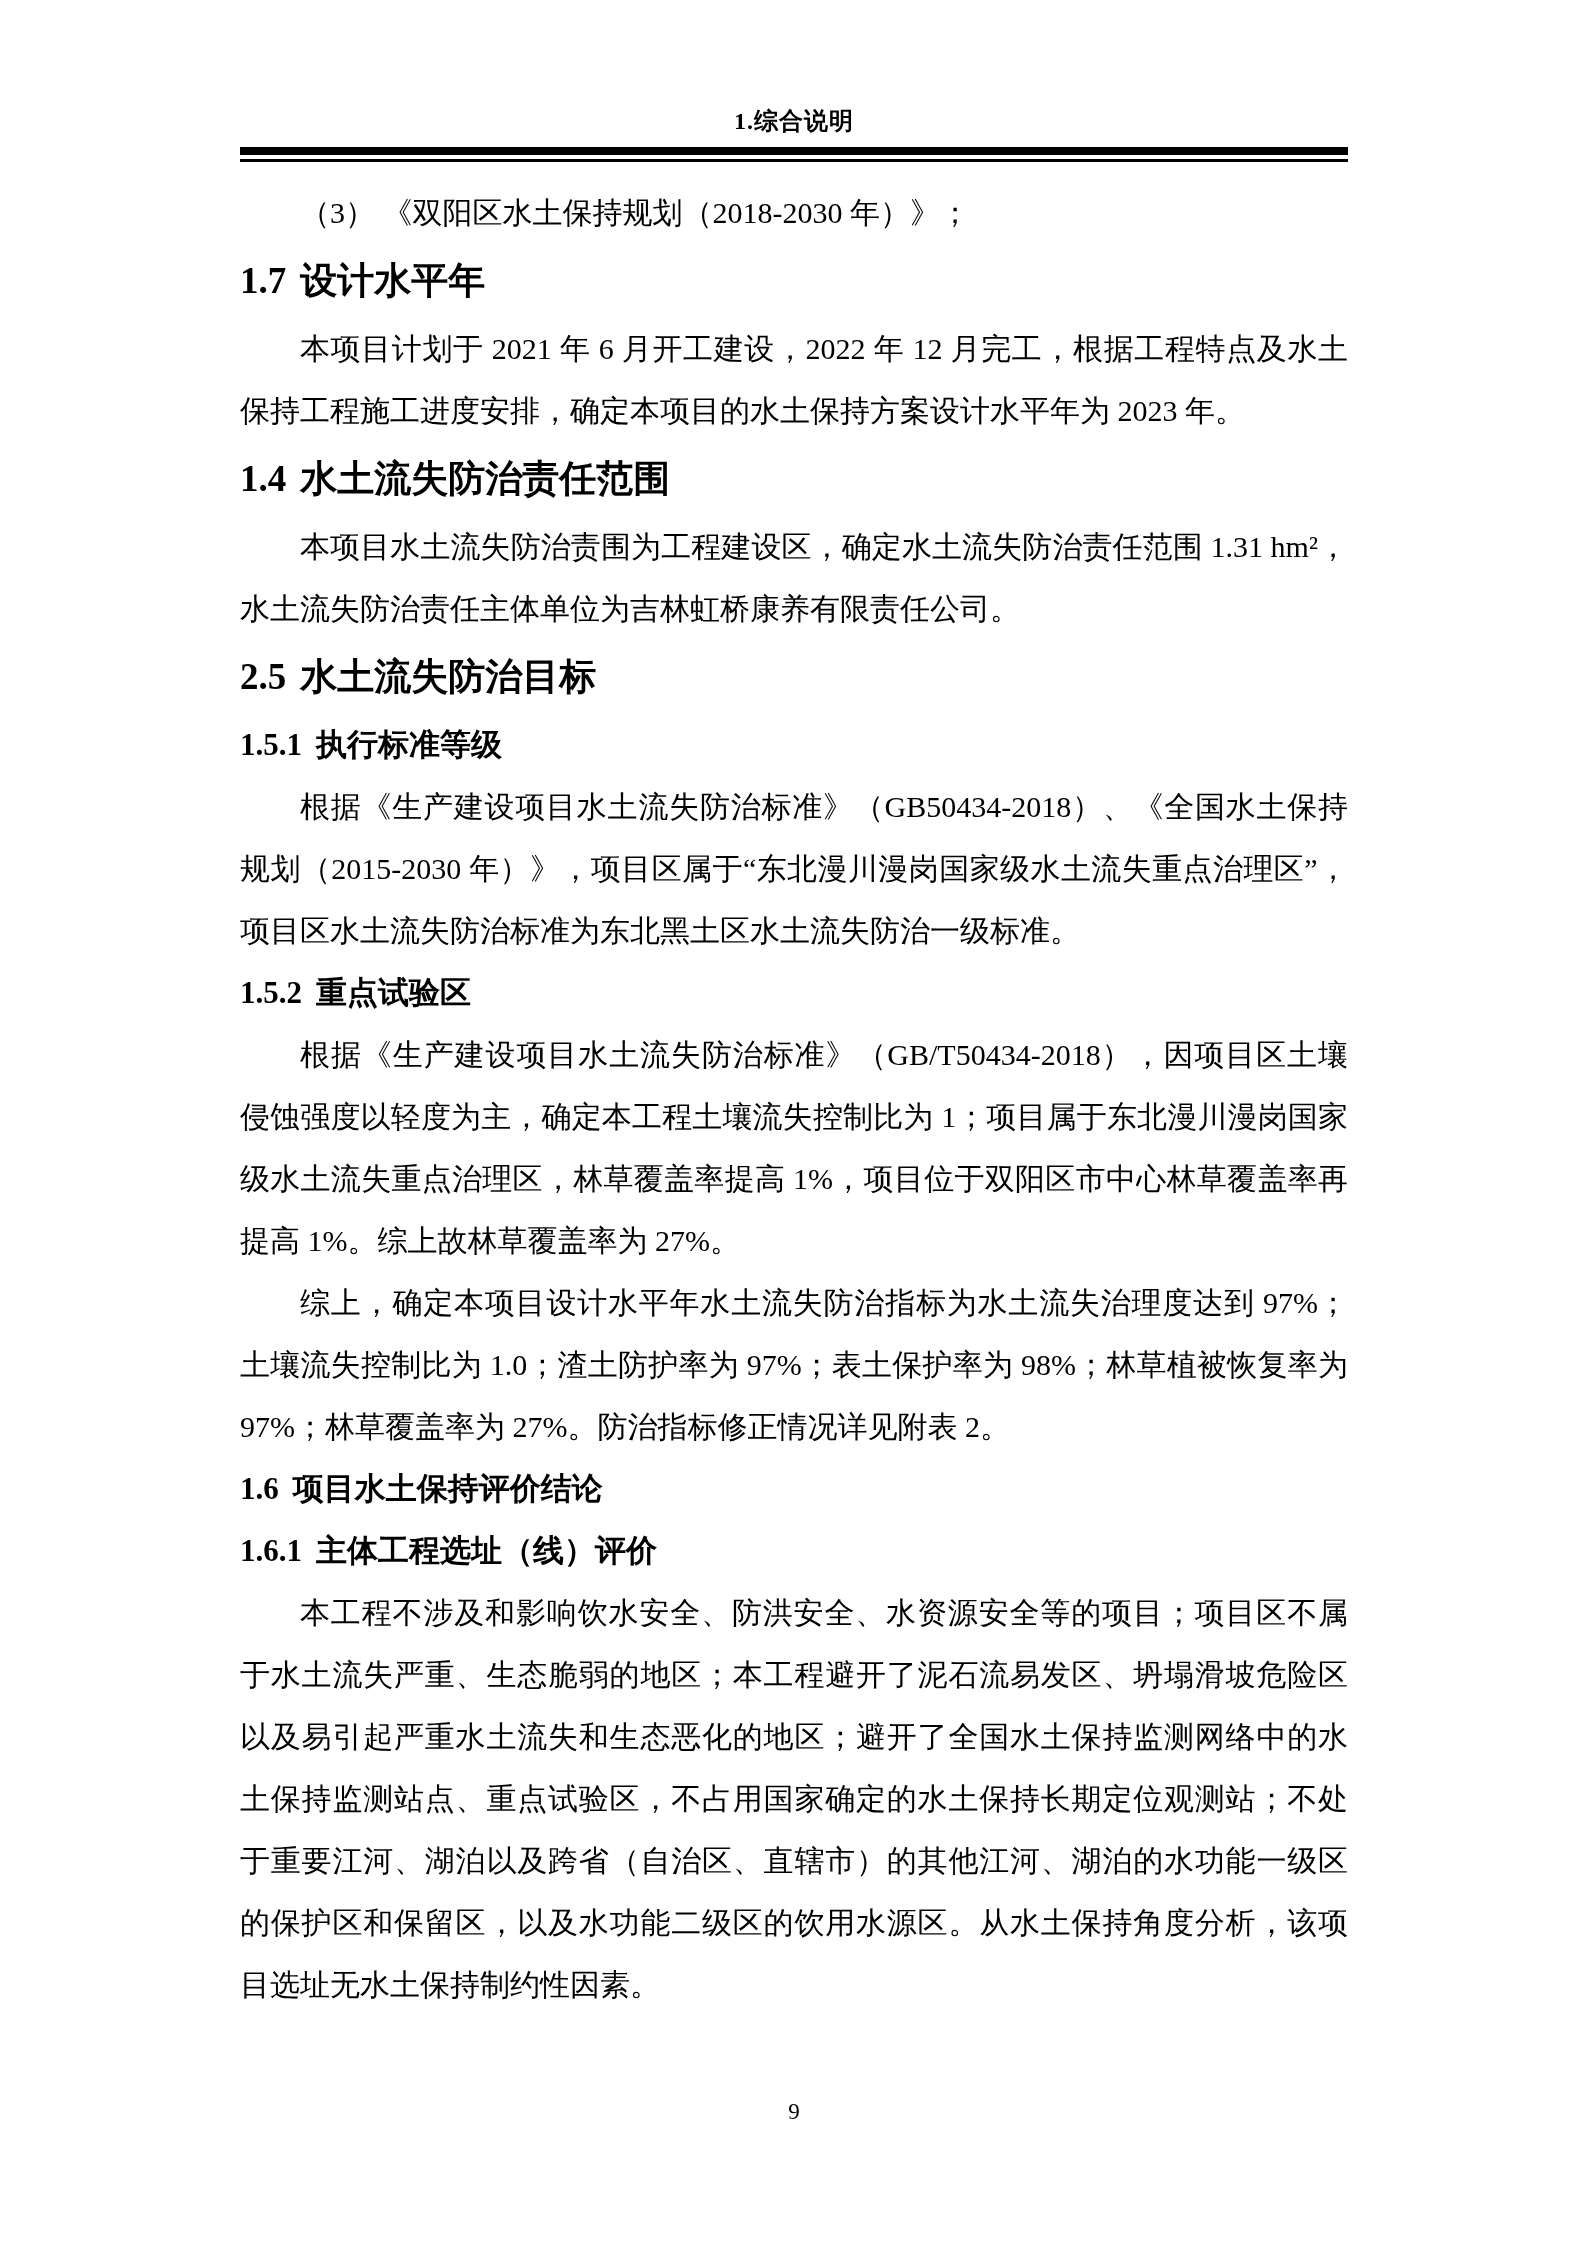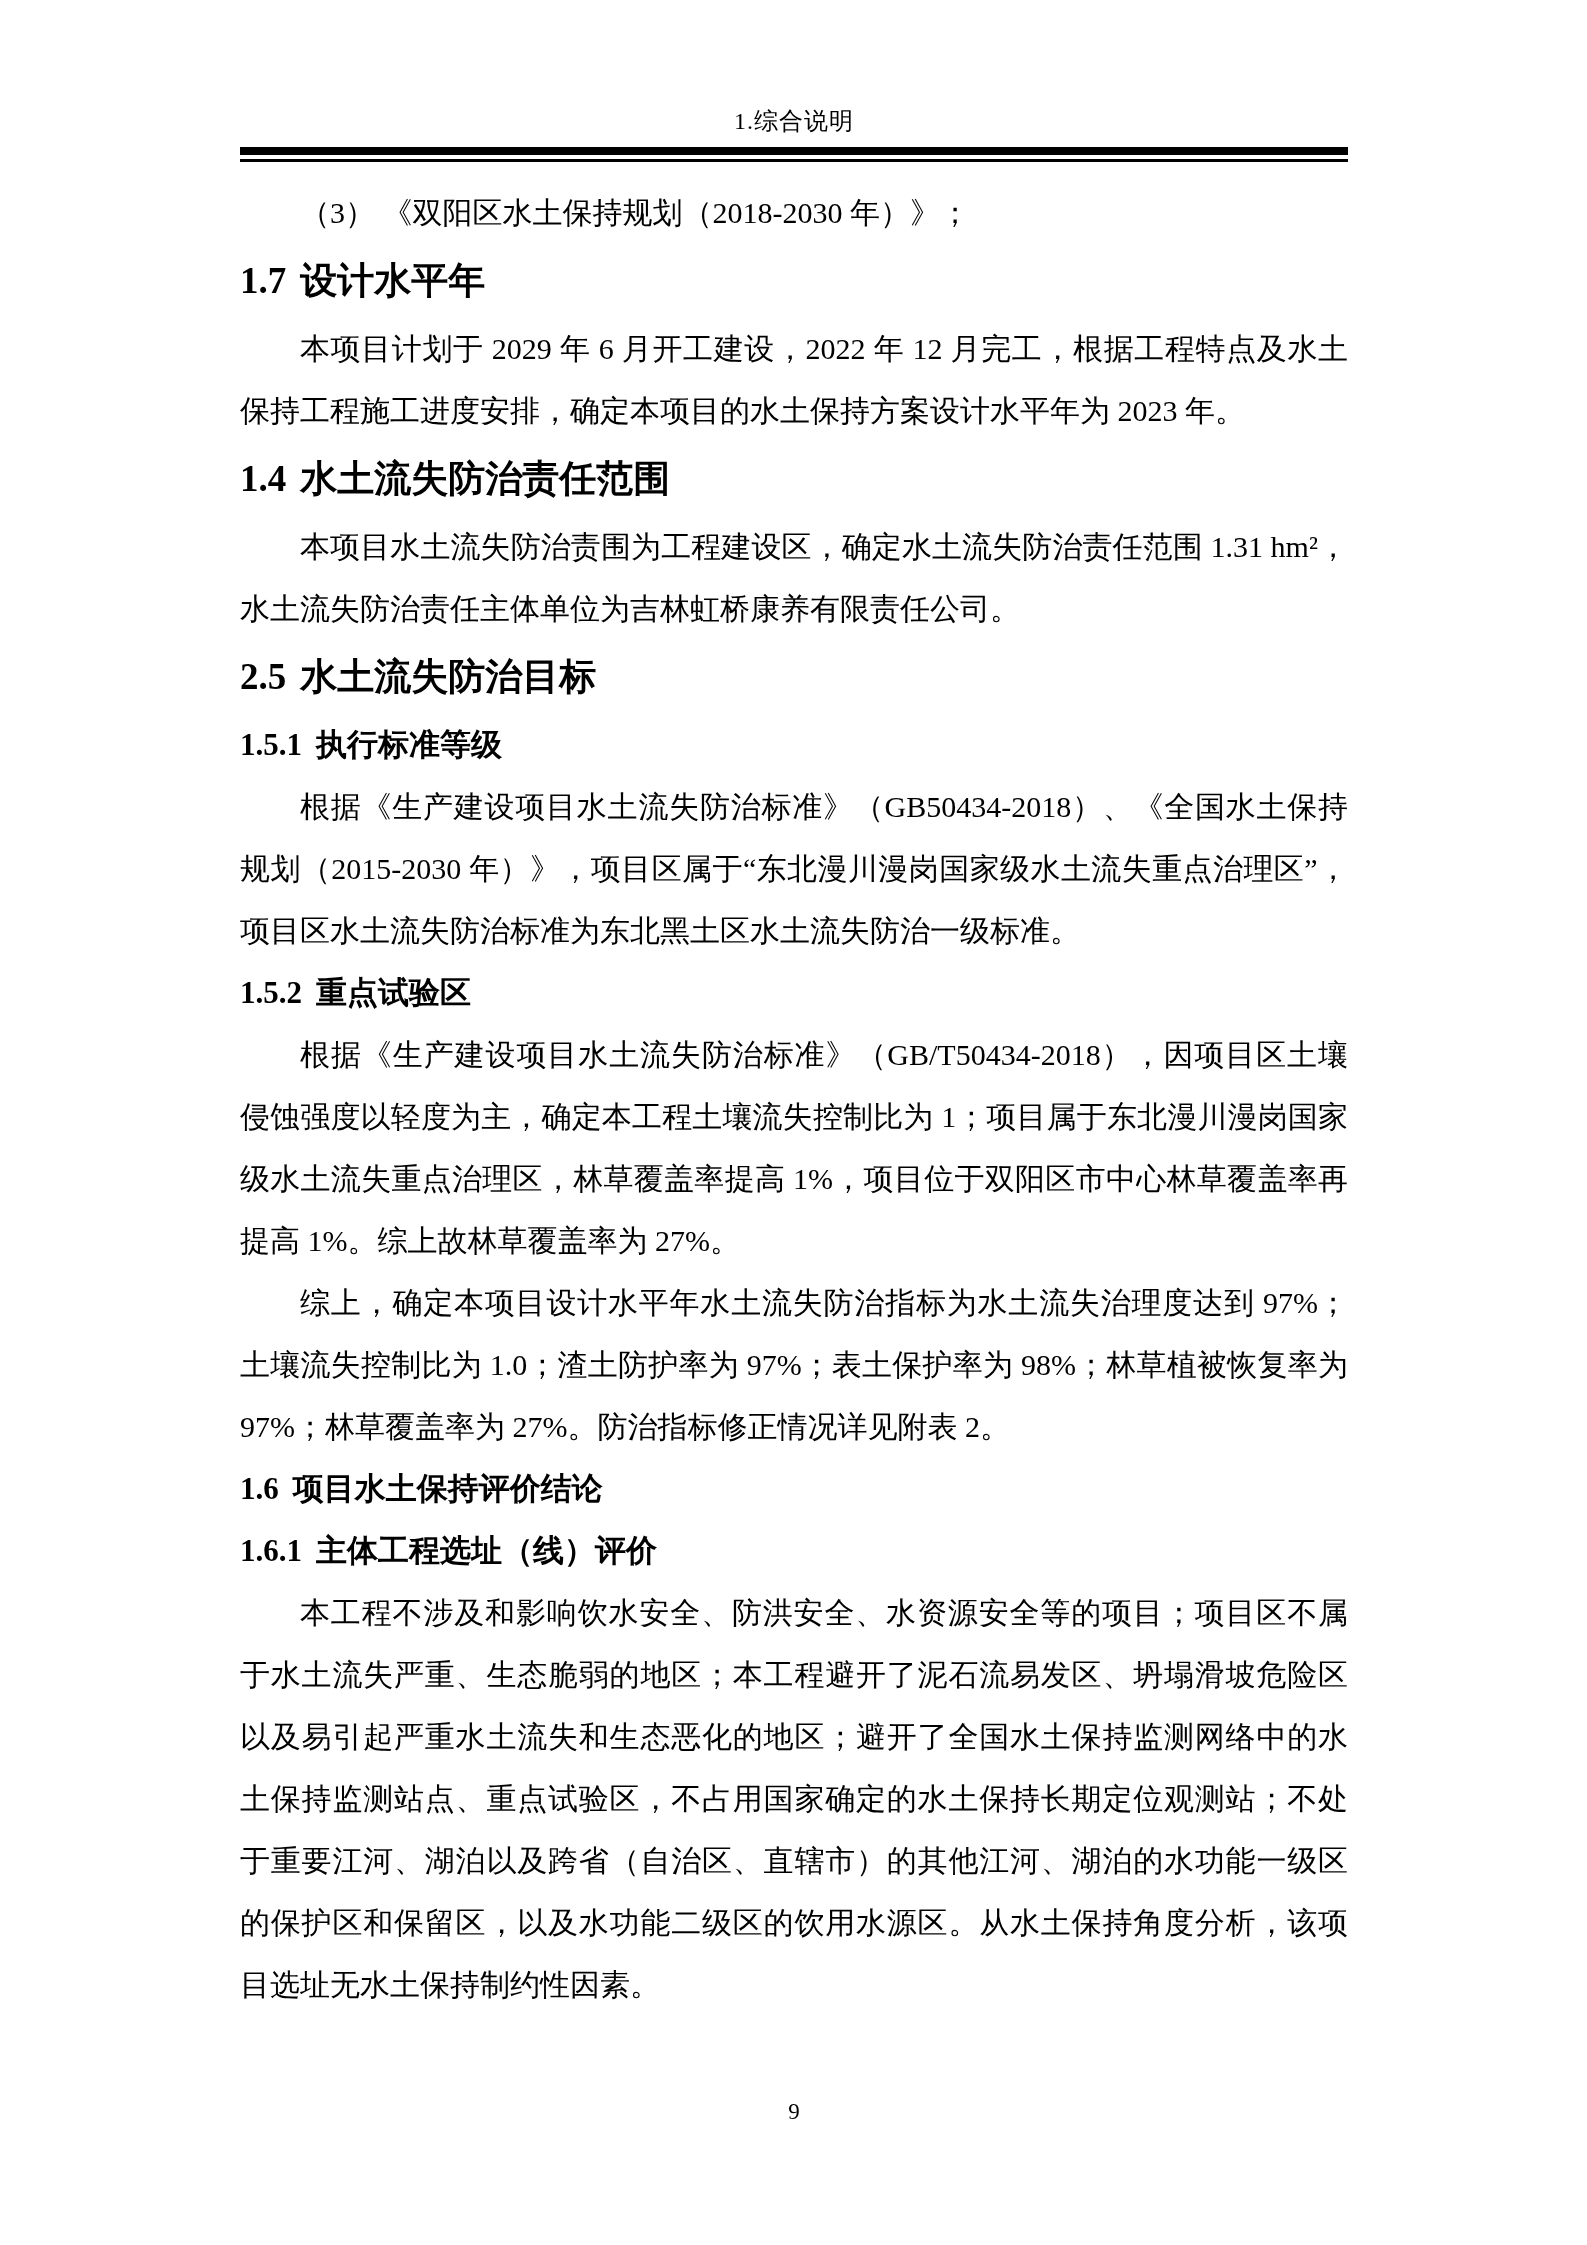--- a/index.html
+++ b/index.html
@@ -16,20 +16,21 @@
   
   .page-header {
     position: absolute;
     left: 240px;
     top: 103px;
     width: 1108px;
     text-align: center;
     font-size: 24px;
     line-height: 36px;
     letter-spacing: 1px;
+    font-weight: bold;
   }
   .rule-thick {
     position: absolute;
     left: 240px;
     top: 147px;
     width: 1108px;
     height: 8px;
     background: #000000;
   }
   .rule-thin {
@@ -103,21 +104,21 @@
 <div class="rule-thin"></div>
 
 <div class="doc-body">
 
   <div class="list-line">（3） 《双阳区水土保持规划（2018-2030 年）》；</div>
 
   <h2 class="sec">
     <span class="hnum">1.7</span><span class="htitle">设计水平年</span>
   </h2>
 
-  <p class="para">本项目计划于 2029 年 6 月开工建设，2022 年 12 月完工，根据工程特点及水土保持工程施工进度安排，确定本项目的水土保持方案设计水平年为 2023 年。</p>
+  <p class="para">本项目计划于 2021 年 6 月开工建设，2022 年 12 月完工，根据工程特点及水土保持工程施工进度安排，确定本项目的水土保持方案设计水平年为 2023 年。</p>
 
   <h2 class="sec">
     <span class="hnum">1.4</span><span class="htitle">水土流失防治责任范围</span>
   </h2>
 
   <p class="para">本项目水土流失防治责围为工程建设区，确定水土流失防治责任范围 1.31 hm²，水土流失防治责任主体单位为吉林虹桥康养有限责任公司。</p>
 
   <h2 class="sec">
     <span class="hnum">2.5</span><span class="htitle">水土流失防治目标</span>
   </h2>

